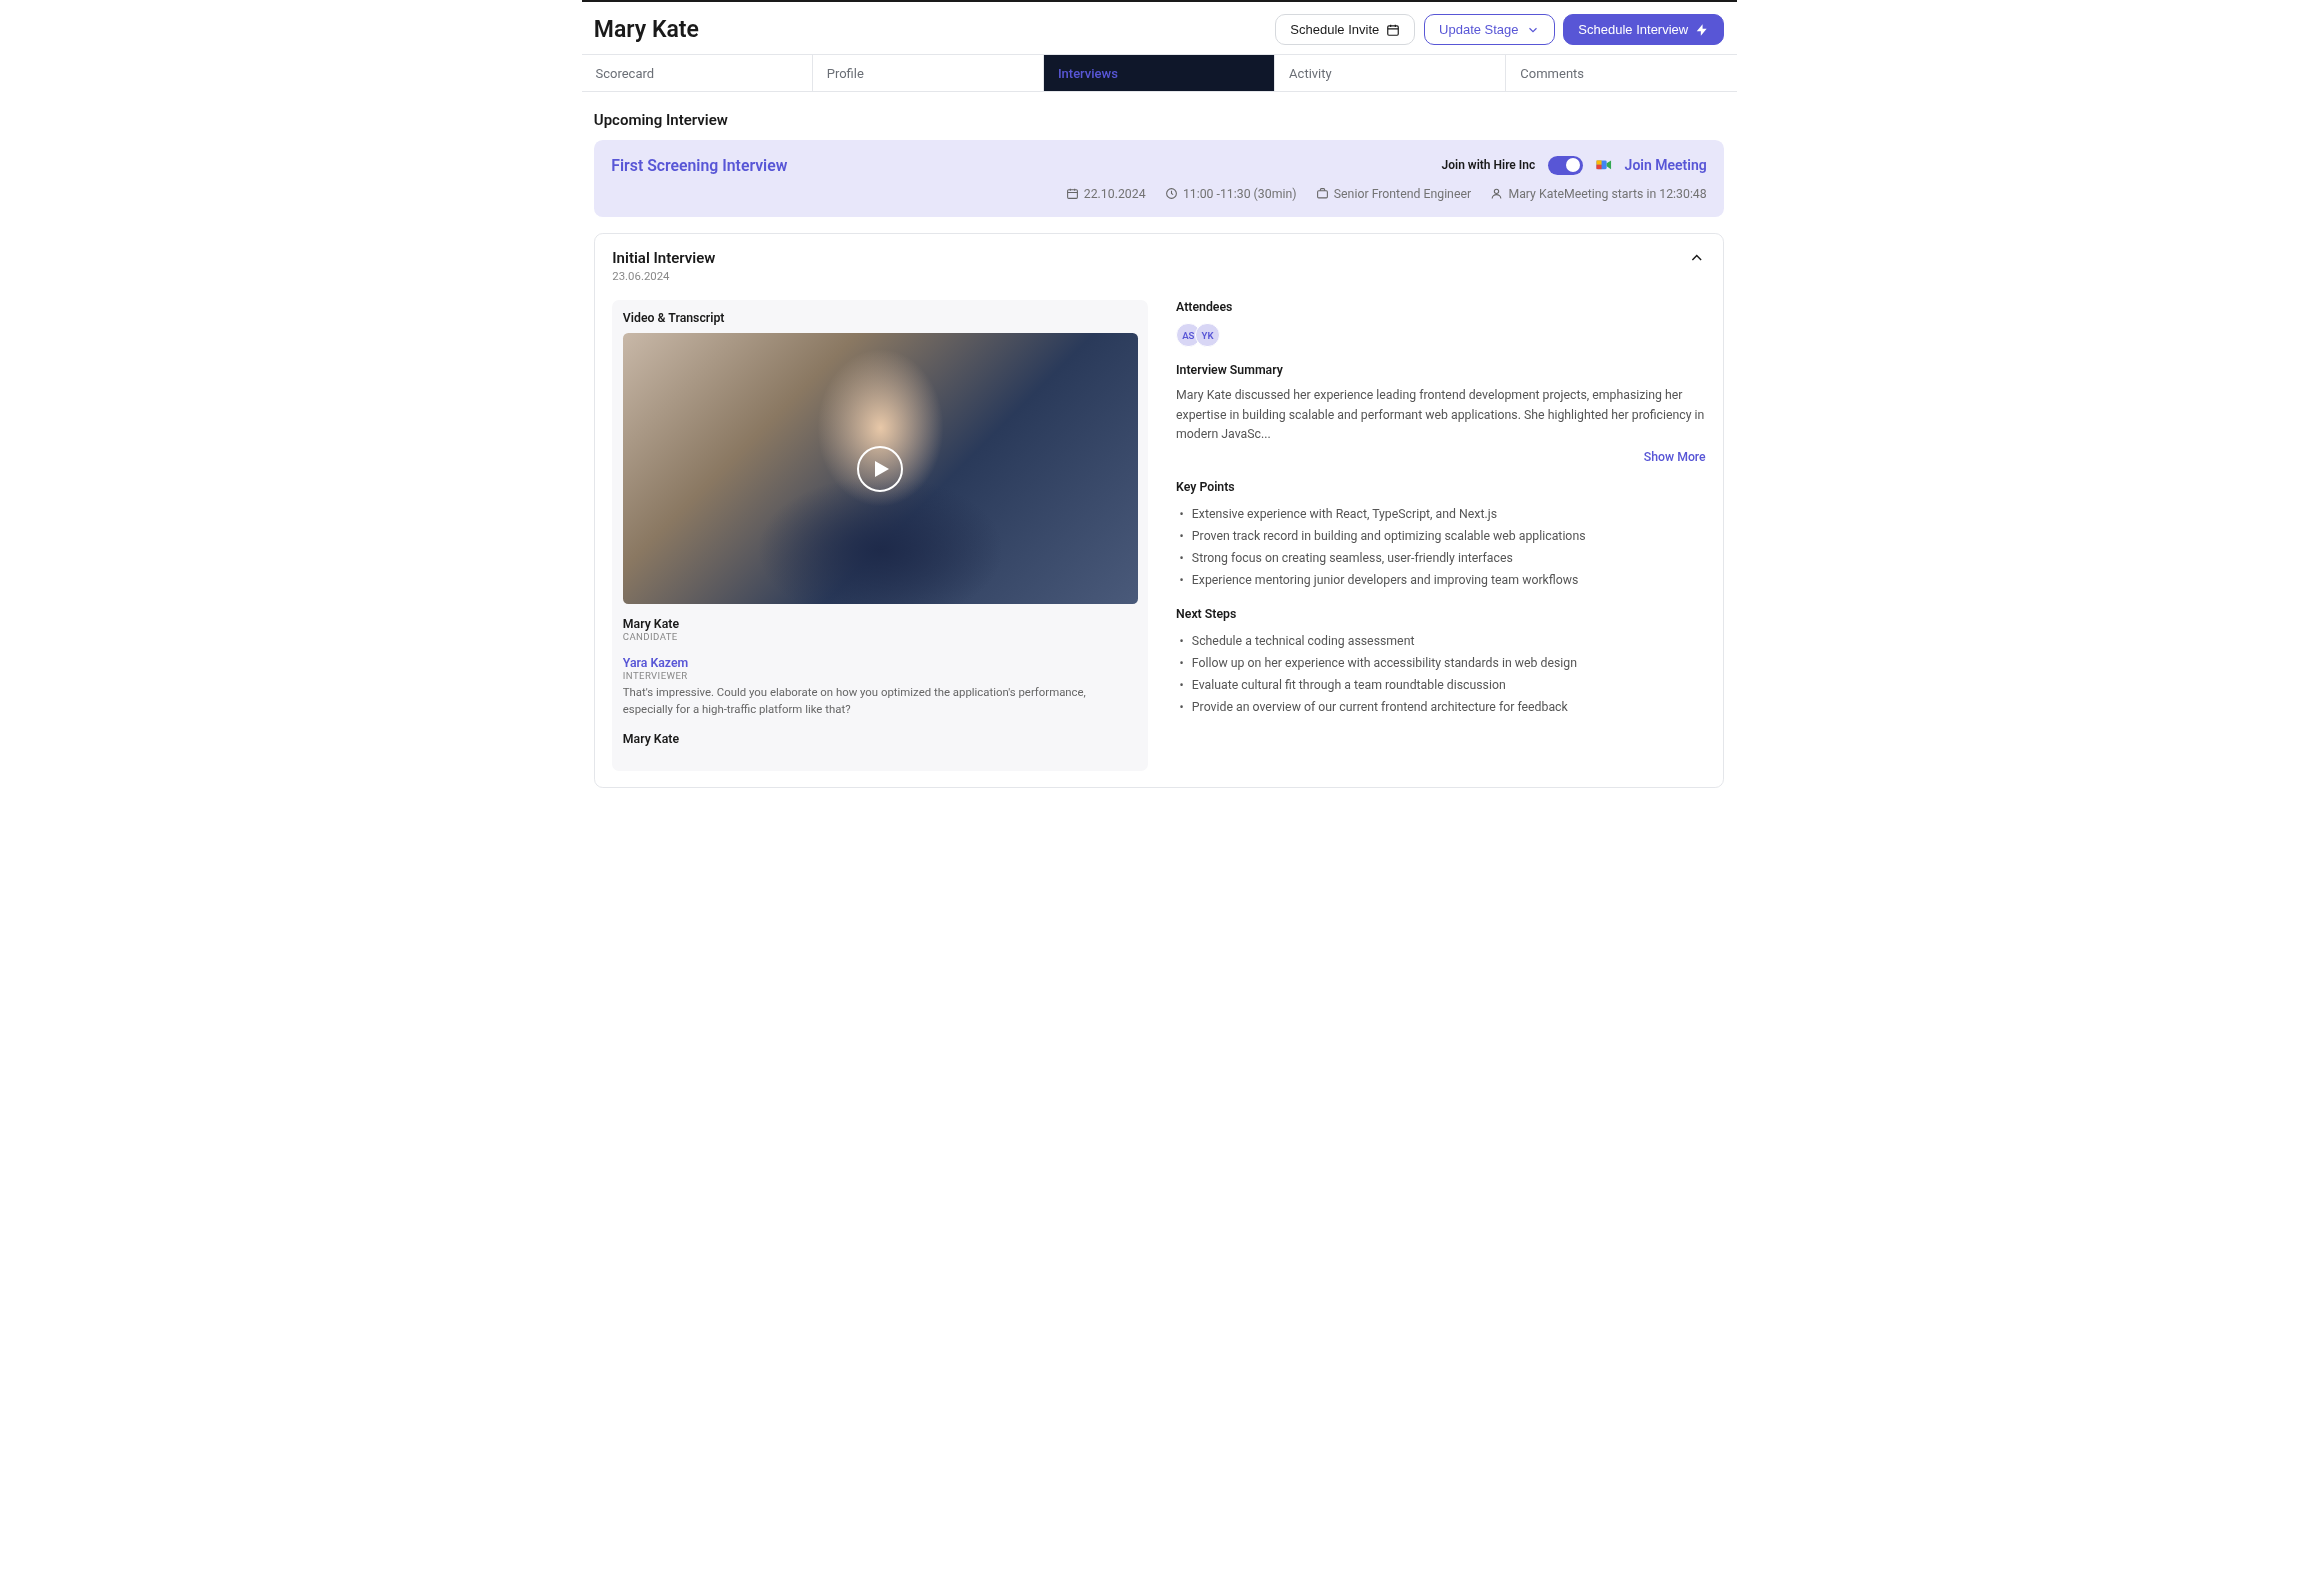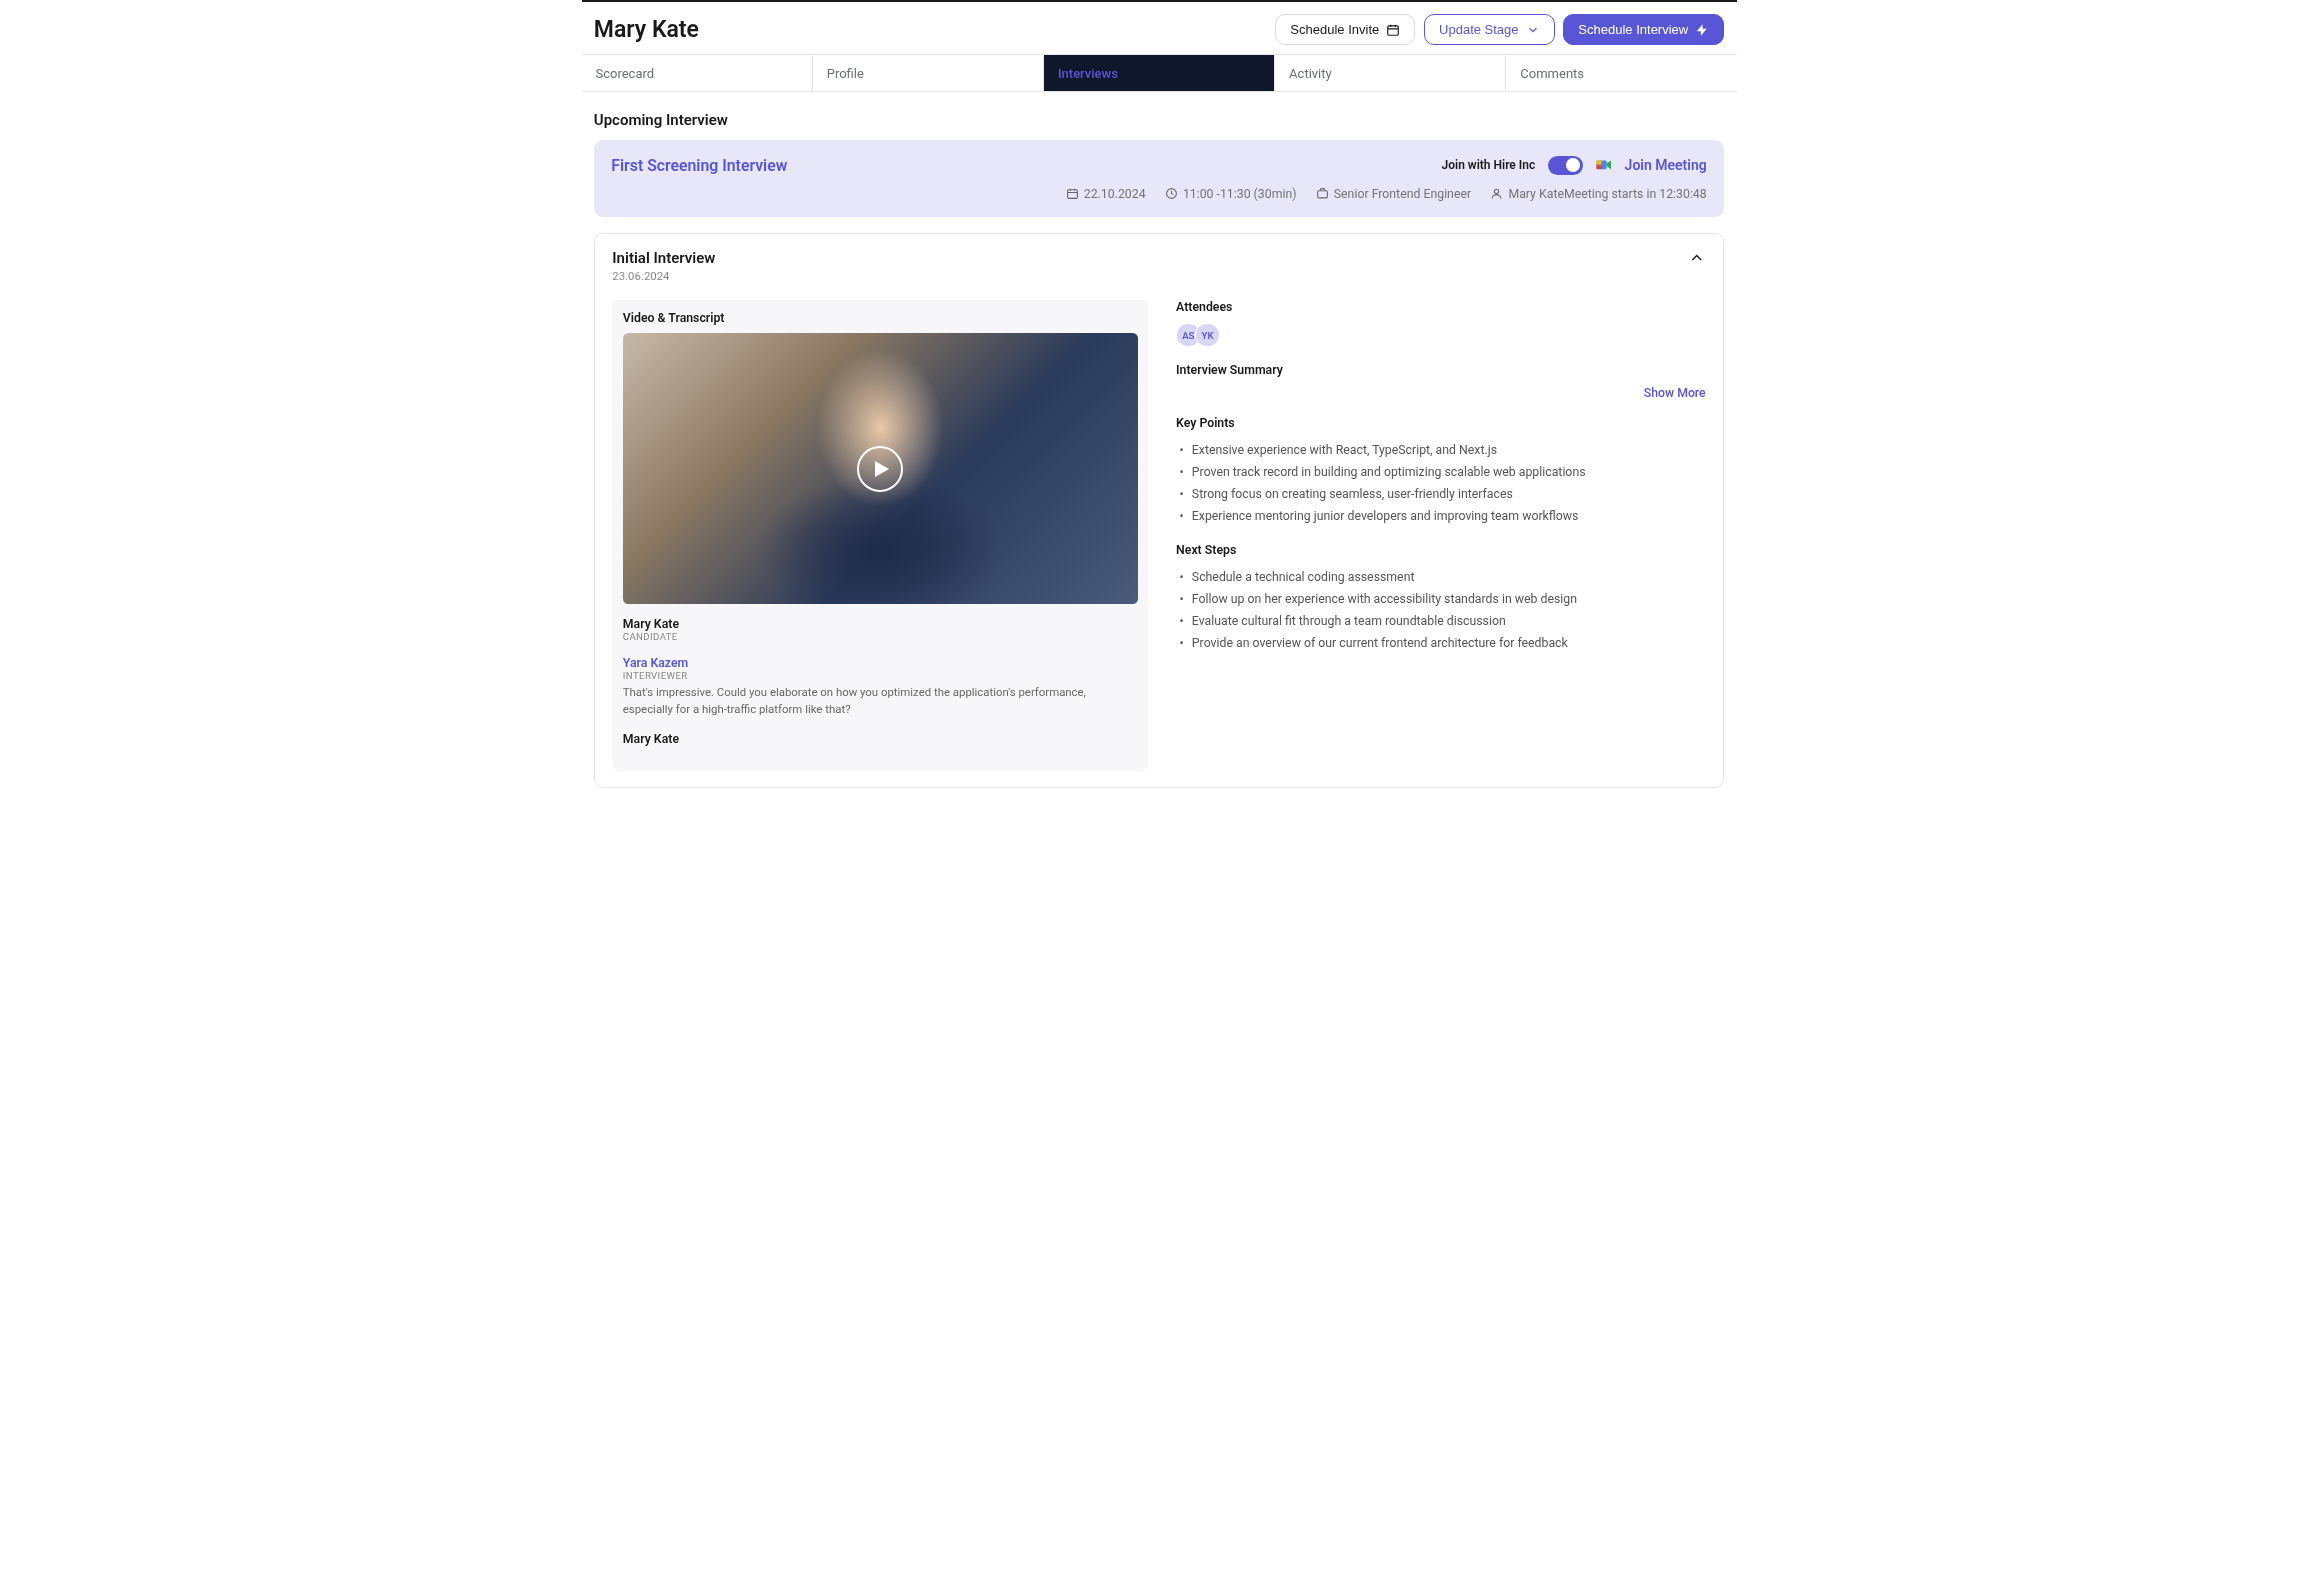--- a/index.html
+++ b/index.html
@@ -204,20 +204,21 @@
         </div>
 
         <div class="right-col">
           <div class="subhead">Attendees</div>
           <div class="attendees">
             <span class="avatar">AS</span>
             <span class="avatar">YK</span>
           </div>
 
           <div class="subhead">Interview Summary</div>
+          <div class="summary-text">Mary Kate discussed her experience leading frontend development projects, emphasizing her expertise in building scalable and performant web applications. She highlighted her proficiency in modern JavaSc...</div>
           <div class="show-more">Show More</div>
 
           <div class="subhead">Key Points</div>
           <ul class="kp-list">
             <li>Extensive experience with React, TypeScript, and Next.js</li>
             <li>Proven track record in building and optimizing scalable web applications</li>
             <li>Strong focus on creating seamless, user-friendly interfaces</li>
             <li>Experience mentoring junior developers and improving team workflows</li>
           </ul>
 

